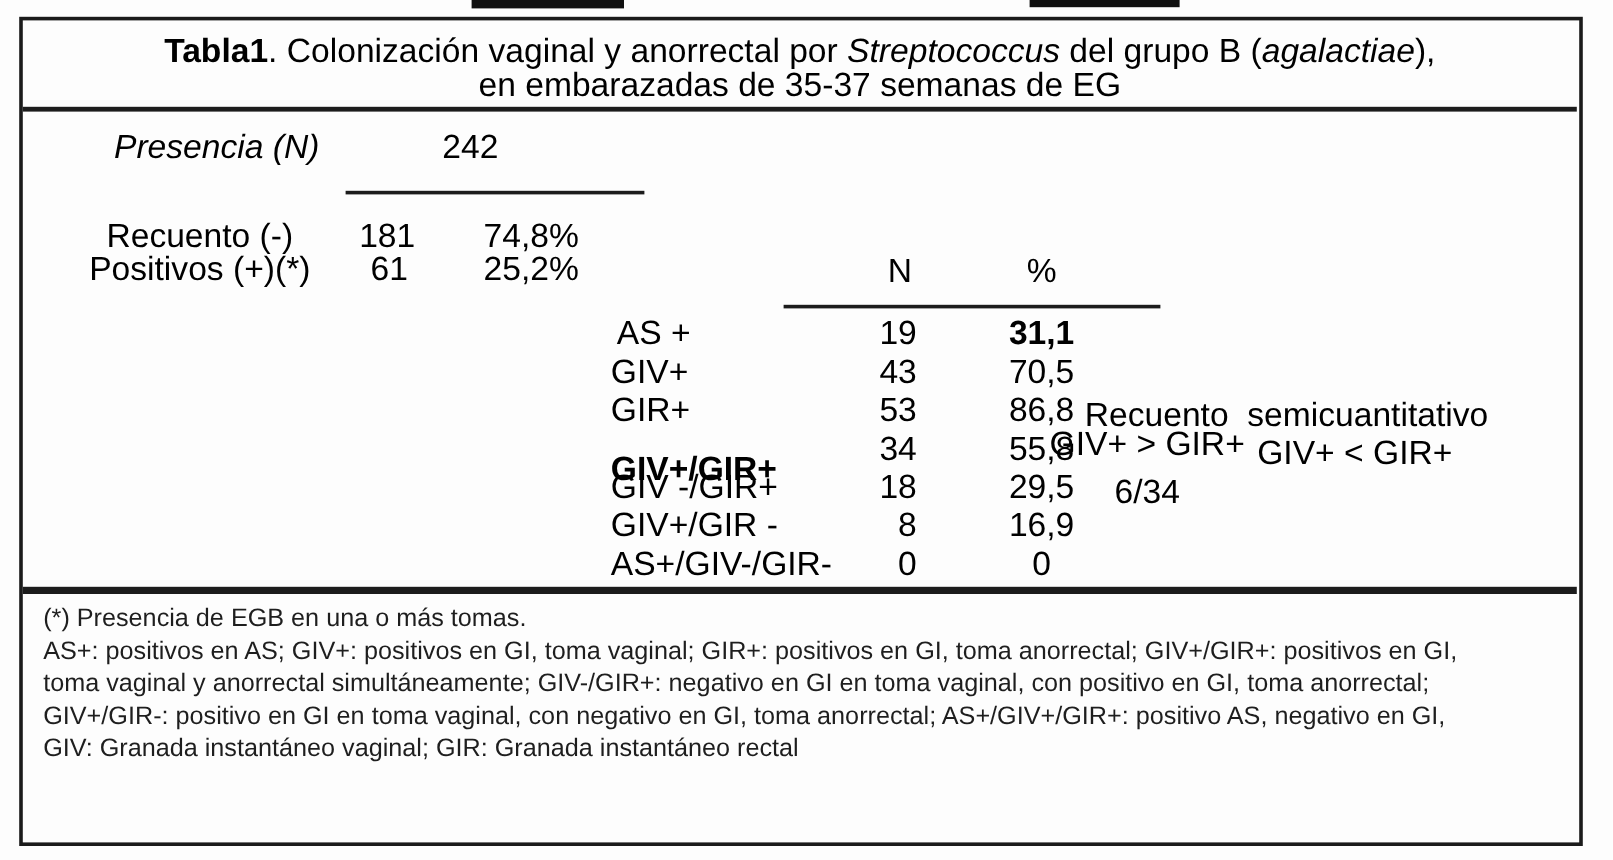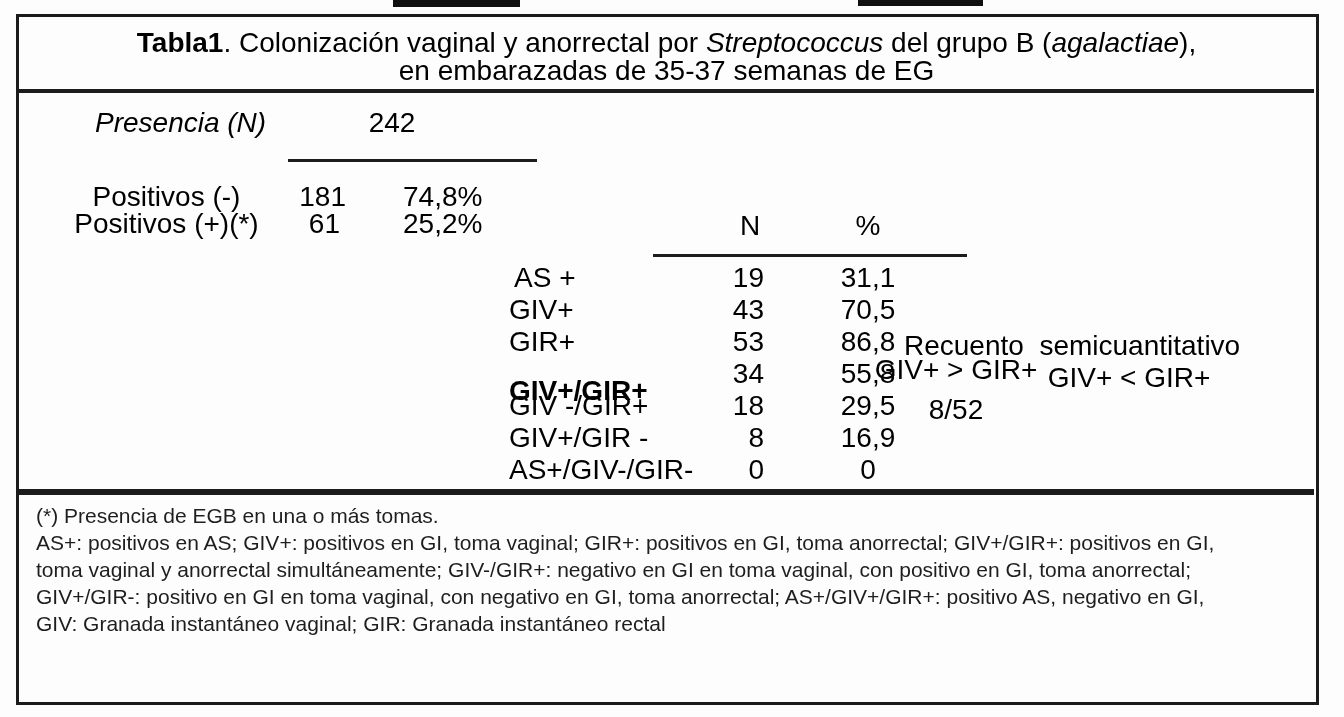--- a/index.html
+++ b/index.html
@@ -49,35 +49,35 @@
     <span class="bold">Tabla1</span><span>. Colonización vaginal y anorrectal por </span><span class="italic">Streptococcus</span><span> del grupo B (</span><span class="italic">agalactiae</span><span>),</span>
   </div>
   <div class="abs txt title-line" style="top:58px;">en embarazadas de 35-37 semanas de EG</div>
 
   <div class="abs rule" style="left:19px; top:89px; width:1295px; height:4px;"></div>
 
   <div class="abs txt italic" style="left:95px; top:110px;">Presencia (N)</div>
   <div class="abs txt center" style="left:350px; top:110px; width:84px;">242</div>
   <div class="abs rule" style="left:288px; top:159px; width:249px; height:3px;"></div>
 
-  <div class="abs txt center" style="left:58px; top:184px; width:217px;">Positivos (-)</div>
+  <div class="abs txt center" style="left:58px; top:184px; width:217px;">Recuento (-)</div>
   <div class="abs txt right" style="left:278px; top:184px; width:68px;">181</div>
   <div class="abs txt" style="left:403px; top:184px;">74,8%</div>
 
   <div class="abs txt center" style="left:58px; top:211px; width:217px;">Positivos (+)(*)</div>
   <div class="abs txt right" style="left:272px; top:211px; width:68px;">61</div>
   <div class="abs txt" style="left:403px; top:211px;">25,2%</div>
 
   <div class="abs txt center" style="left:720px; top:213px; width:60px;">N</div>
   <div class="abs txt center" style="left:836px; top:213px; width:64px;">%</div>
   <div class="abs rule" style="left:653px; top:254px; width:314px; height:3px;"></div>
 
   <div class="abs txt" style="left:514px; top:265px;">AS +</div>
   <div class="abs txt right" style="left:704px; top:265px; width:60px;">19</div>
-  <div class="abs txt center" style="left:836px; top:265px; width:64px;">31,1</div>
+  <div class="abs txt center" style="left:836px; top:265px; width:64px;font-weight:bold;">31,1</div>
 
   <div class="abs txt" style="left:509px; top:297px;">GIV+</div>
   <div class="abs txt right" style="left:704px; top:297px; width:60px;">43</div>
   <div class="abs txt center" style="left:836px; top:297px; width:64px;">70,5</div>
 
   <div class="abs txt" style="left:509px; top:329px;">GIR+</div>
   <div class="abs txt right" style="left:704px; top:329px; width:60px;">53</div>
   <div class="abs txt center" style="left:836px; top:329px; width:64px;">86,8</div>
 
   <div class="abs txt" style="left:509px; top:378px;font-weight:bold;">GIV+/GIR+</div>
@@ -92,21 +92,21 @@
   <div class="abs txt right" style="left:704px; top:425px; width:60px;">8</div>
   <div class="abs txt center" style="left:836px; top:425px; width:64px;">16,9</div>
 
   <div class="abs txt" style="left:509px; top:457px;">AS+/GIV-/GIR-</div>
   <div class="abs txt right" style="left:704px; top:457px; width:60px;">0</div>
   <div class="abs txt center" style="left:836px; top:457px; width:64px;">0</div>
 
   <div class="abs txt center pre" style="left:904px; top:333px; width:252px;">Recuento  semicuantitativo</div>
   <div class="abs txt center" style="left:871px; top:357px; width:170px;">GIV+ &gt; GIR+</div>
   <div class="abs txt center" style="left:1044px; top:365px; width:170px;">GIV+ &lt; GIR+</div>
-  <div class="abs txt center" style="left:871px; top:397px; width:170px;">8/52</div>
+  <div class="abs txt center" style="left:871px; top:397px; width:170px;">6/34</div>
 
   <div class="abs rule" style="left:19px; top:489px; width:1295px; height:6px;"></div>
 
   <div class="abs footnote-block">
     <div>(*) Presencia de EGB en una o más tomas.</div>
     <div>AS+: positivos en AS; GIV+: positivos en GI, toma vaginal; GIR+: positivos en GI, toma anorrectal; GIV+/GIR+: positivos en GI,</div>
     <div>toma vaginal y anorrectal simultáneamente; GIV-/GIR+: negativo en GI en toma vaginal, con positivo en GI, toma anorrectal;</div>
     <div>GIV+/GIR-: positivo en GI en toma vaginal, con negativo en GI, toma anorrectal; AS+/GIV+/GIR+: positivo AS, negativo en GI,</div>
     <div>GIV: Granada instantáneo vaginal; GIR: Granada instantáneo rectal</div>
   </div>

